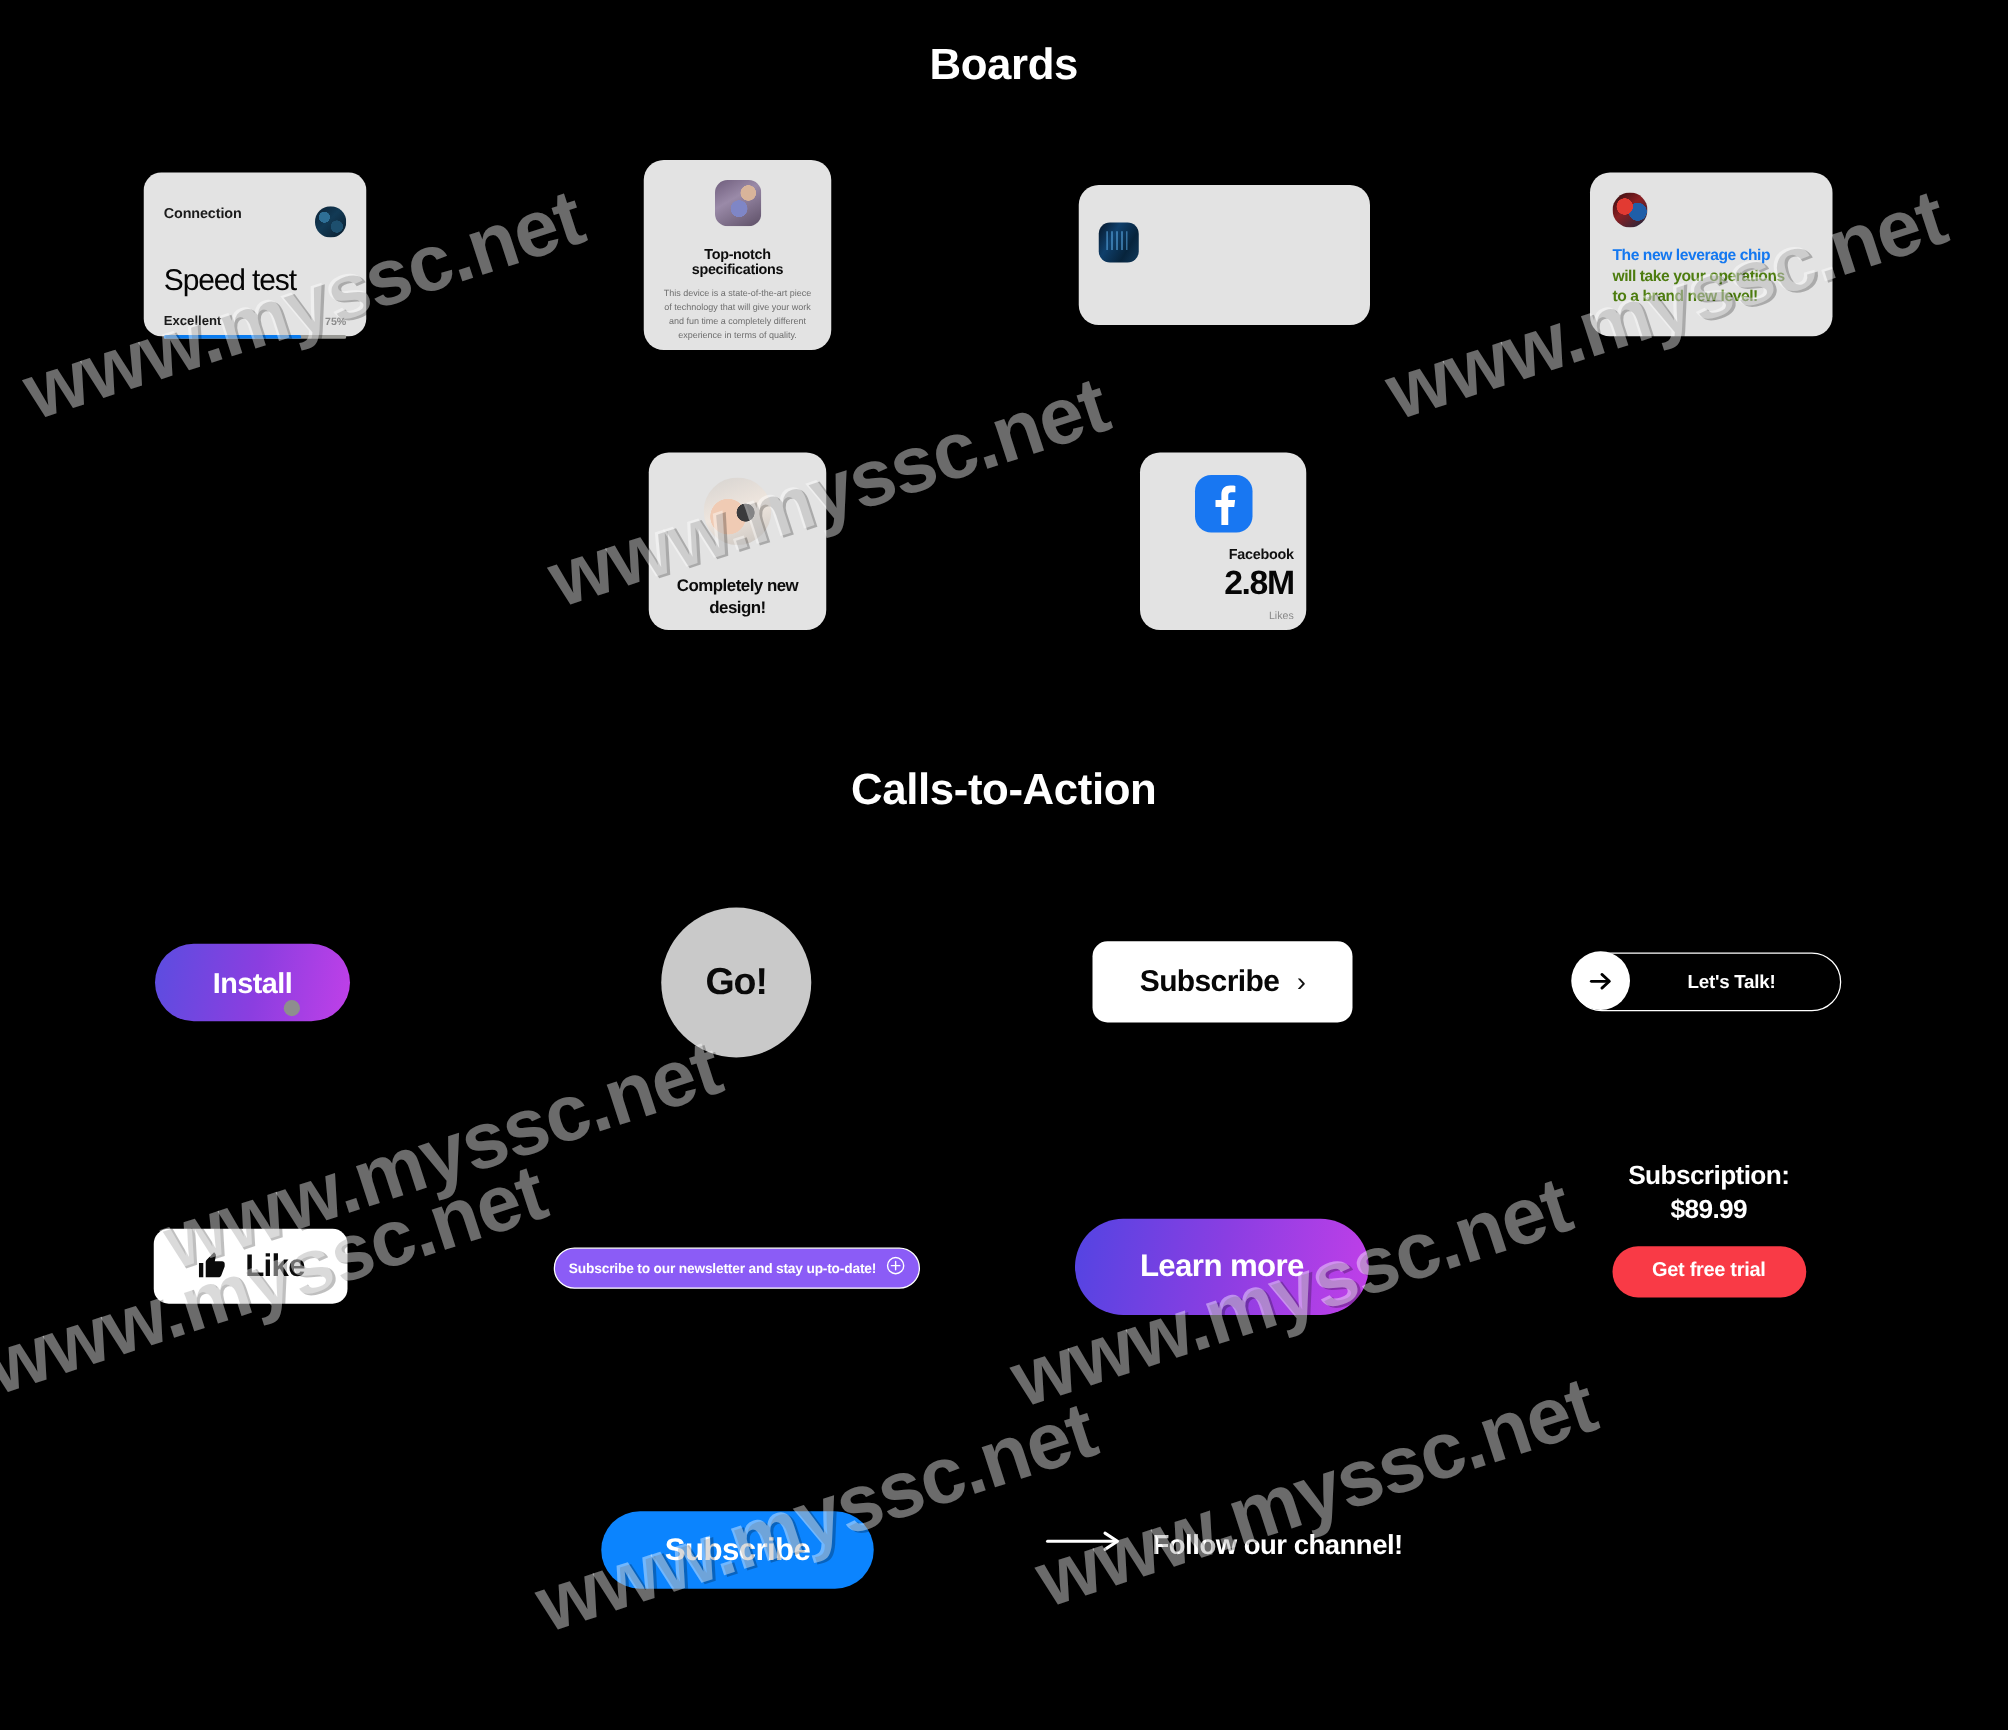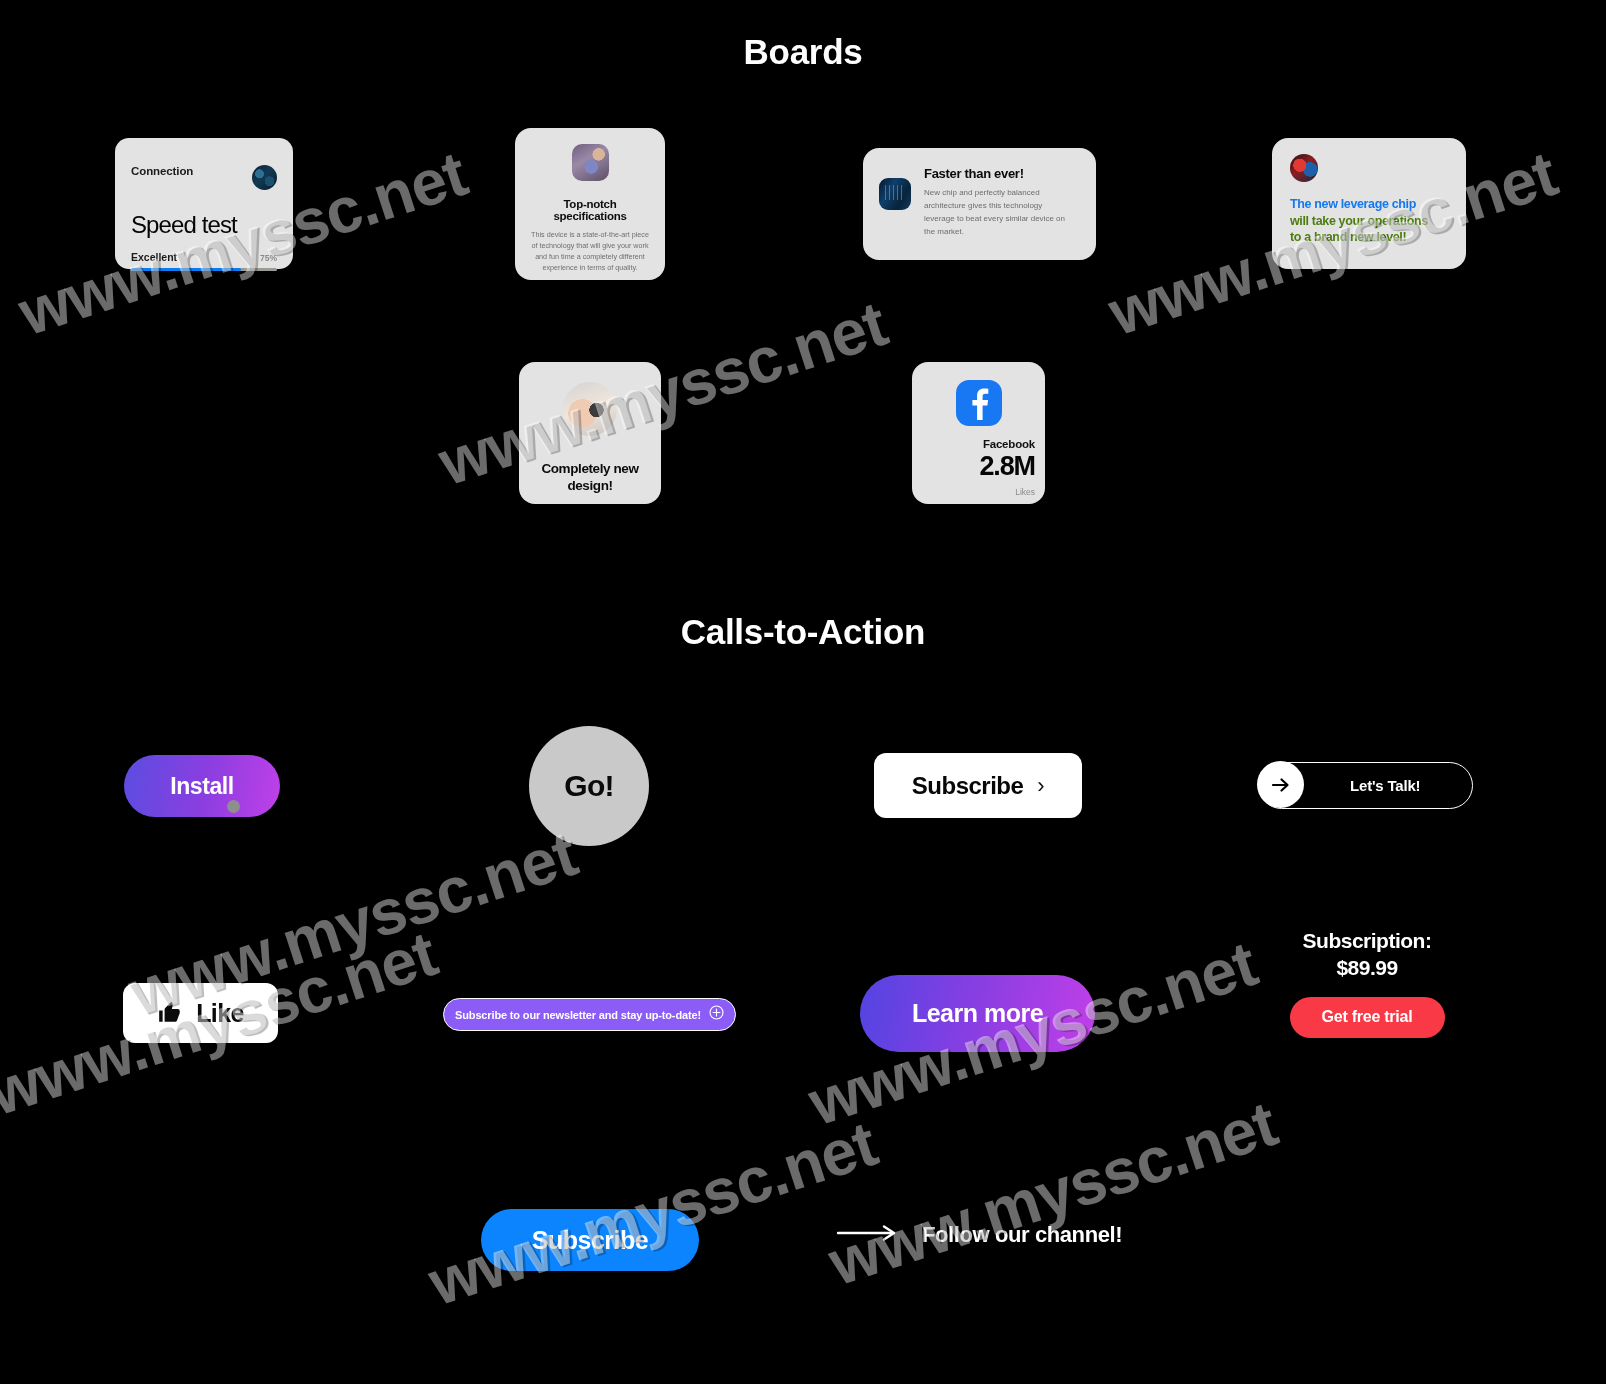--- a/index.html
+++ b/index.html
@@ -313,24 +313,20 @@
   </div>
 
   <div class="card" id="card-specs">
     <div class="spec-thumb"></div>
     <div class="spec-title">Top-notch specifications</div>
     <div class="spec-body">This device is a state-of-the-art piece of technology that will give your work and fun time a completely different experience in terms of quality.</div>
   </div>
 
   <div class="card" id="card-faster">
     <div class="faster-thumb"></div>
-    <div>
-      <div class="faster-title">Faster than ever!</div>
-      <div class="faster-body">New chip and perfectly balanced architecture gives this technology leverage to beat every similar device on the market.</div>
-    </div>
   </div>
 
   <div class="card" id="card-chip">
     <div class="chip-avatar"></div>
     <div class="chip-head">
       <span class="chip-accent">The new leverage chip</span>
       <span class="chip-rest">will take your operations</span>
       <span class="chip-rest">to a brand new level!</span>
     </div>
   </div>

